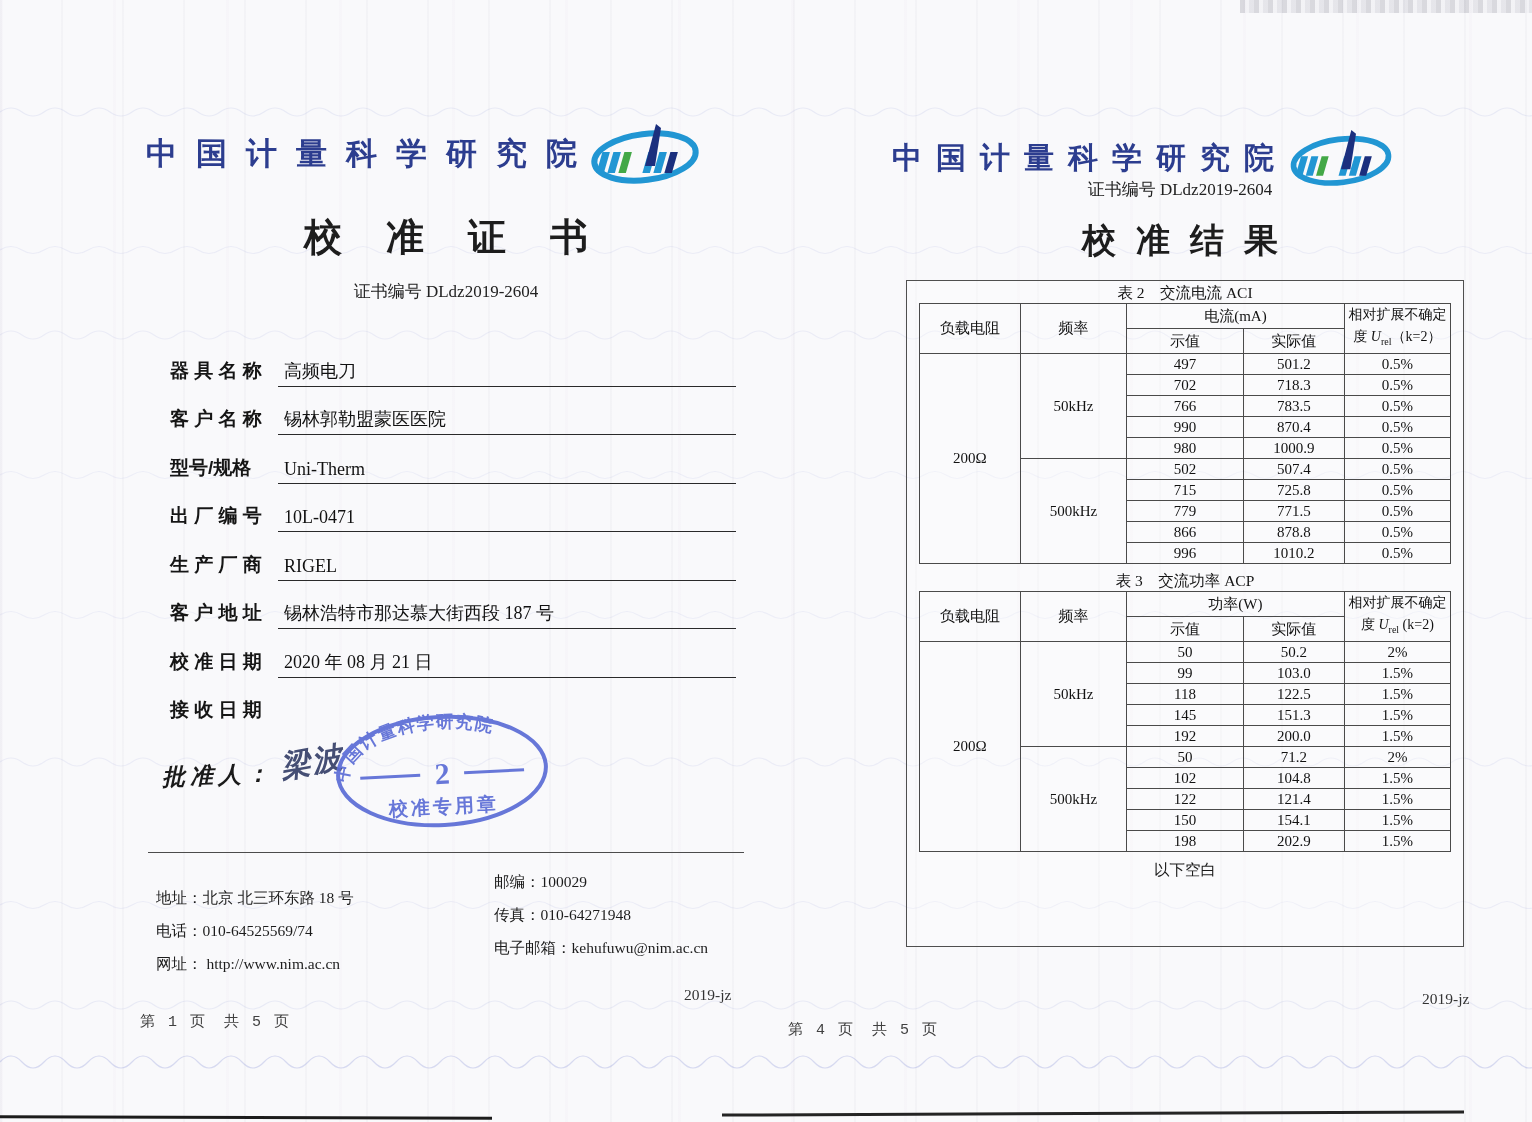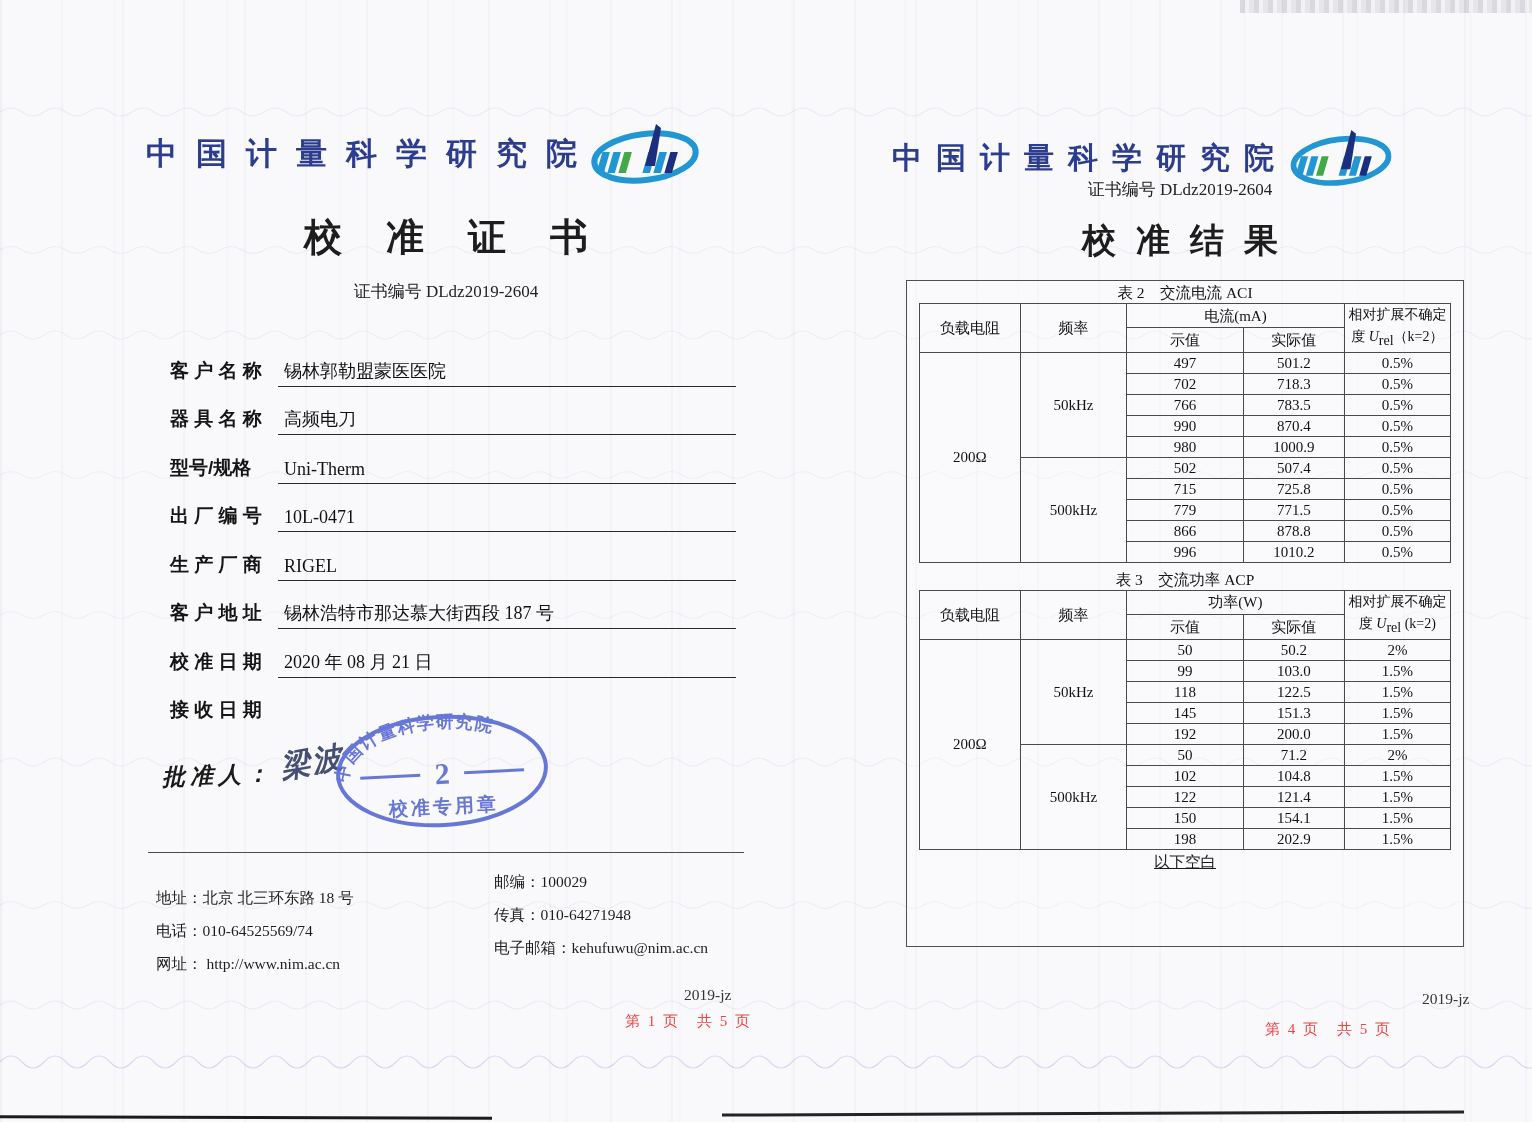--- a/index.html
+++ b/index.html
@@ -78,21 +78,21 @@
   }
   .stamp{position:absolute;left:188px;top:608px;transform:rotate(-3deg);opacity:.92;}
 
   .footer-divider{position:absolute;left:8px;top:752px;width:596px;border-top:1.6px solid #4c4c4c;}
   .footer-grid{position:absolute;left:16px;top:766px;width:580px;font-size:15.5px;color:#1c1c1c;}
   .footer-grid .frow{display:flex;height:33px;align-items:center;}
   .footer-grid .fleft{width:338px;flex:0 0 338px;margin-top:32px;}
   .doc-code{position:absolute;font-size:15.5px;color:#333;}
   #page1 .doc-code{left:544px;top:886px;}
   #page2 .doc-code{left:544px;top:880px;}
-  .page-no{position:absolute;width:100%;text-align:right;font-size:15px;letter-spacing:2px;color:#ef4444;}
+  .page-no{position:absolute;width:100%;text-align:left;font-size:15px;letter-spacing:2px;color:#404040;font-family:Liberation Mono, monospace;}
   #page1 .page-no{top:912px;}
   #page2 .page-no{top:910px;left:-90px;}
 
   
   #results-box{
     position:absolute;left:28px;top:170px;width:556px;height:665px;
     border:1.6px solid #4f4f4f;background:rgba(255,255,255,.25);
   }
   .table-caption{text-align:center;font-size:15.5px;color:#161616;height:20px;line-height:20px;margin-top:2px;}
   table.results{
@@ -100,23 +100,23 @@
     font-size:15px;color:#121212;
   }
   table.results td, table.results th{
     border:1.2px solid #4a4a4a;text-align:center;vertical-align:middle;
     padding:0;font-weight:normal;height:20px;line-height:20px;
     overflow:hidden;white-space:nowrap;
   }
   table.results th{height:22px;line-height:22px;}
   th.unc-head{font-size:14px;line-height:1.3;}
   th.unc-head .u-i{font-style:italic;font-family:"Liberation Serif",serif;}
-  th.unc-head sub{font-size:14px;font-family:Liberation Serif, serif;}
+  th.unc-head sub{font-size:10px;font-family:Liberation Serif, serif;}
   .mt-gap{height:5px;}
-  .below-blank{text-align:center;font-size:15.5px;color:#1a1a1a;height:20px;line-height:20px;margin-top:2px;text-decoration:underline;}
+  .below-blank{text-align:center;font-size:15.5px;color:#1a1a1a;height:20px;line-height:20px;margin-top:8px;}
 </style>
 </head>
 <body>
 
 <div id="scan-texture"></div>
 
 <svg id="wave-layer" width="1532" height="1122">
     <path d="M0 112 q 11 -8 22 0 t 22 0 q 11 -8 22 0 t 22 0 q 11 -8 22 0 t 22 0 q 11 -8 22 0 t 22 0 q 11 -8 22 0 t 22 0 q 11 -8 22 0 t 22 0 q 11 -8 22 0 t 22 0 q 11 -8 22 0 t 22 0 q 11 -8 22 0 t 22 0 q 11 -8 22 0 t 22 0 q 11 -8 22 0 t 22 0 q 11 -8 22 0 t 22 0 q 11 -8 22 0 t 22 0 q 11 -8 22 0 t 22 0 q 11 -8 22 0 t 22 0 q 11 -8 22 0 t 22 0 q 11 -8 22 0 t 22 0 q 11 -8 22 0 t 22 0 q 11 -8 22 0 t 22 0 q 11 -8 22 0 t 22 0 q 11 -8 22 0 t 22 0 q 11 -8 22 0 t 22 0 q 11 -8 22 0 t 22 0 q 11 -8 22 0 t 22 0 q 11 -8 22 0 t 22 0 q 11 -8 22 0 t 22 0 q 11 -8 22 0 t 22 0 q 11 -8 22 0 t 22 0 q 11 -8 22 0 t 22 0 q 11 -8 22 0 t 22 0 q 11 -8 22 0 t 22 0 q 11 -8 22 0 t 22 0 q 11 -8 22 0 t 22 0 q 11 -8 22 0 t 22 0 q 11 -8 22 0 t 22 0" fill="none" stroke="#8892d8" stroke-width="1.2" opacity="0.14"></path>
     <path d="M0 250 q 11 -7 22 0 t 22 0 q 11 -7 22 0 t 22 0 q 11 -7 22 0 t 22 0 q 11 -7 22 0 t 22 0 q 11 -7 22 0 t 22 0 q 11 -7 22 0 t 22 0 q 11 -7 22 0 t 22 0 q 11 -7 22 0 t 22 0 q 11 -7 22 0 t 22 0 q 11 -7 22 0 t 22 0 q 11 -7 22 0 t 22 0 q 11 -7 22 0 t 22 0 q 11 -7 22 0 t 22 0 q 11 -7 22 0 t 22 0 q 11 -7 22 0 t 22 0 q 11 -7 22 0 t 22 0 q 11 -7 22 0 t 22 0 q 11 -7 22 0 t 22 0 q 11 -7 22 0 t 22 0 q 11 -7 22 0 t 22 0 q 11 -7 22 0 t 22 0 q 11 -7 22 0 t 22 0 q 11 -7 22 0 t 22 0 q 11 -7 22 0 t 22 0 q 11 -7 22 0 t 22 0 q 11 -7 22 0 t 22 0 q 11 -7 22 0 t 22 0 q 11 -7 22 0 t 22 0 q 11 -7 22 0 t 22 0 q 11 -7 22 0 t 22 0 q 11 -7 22 0 t 22 0 q 11 -7 22 0 t 22 0 q 11 -7 22 0 t 22 0 q 11 -7 22 0 t 22 0 q 11 -7 22 0 t 22 0" fill="none" stroke="#8892d8" stroke-width="1.2" opacity="0.12"></path>
     <path d="M0 335 q 11 -8 22 0 t 22 0 q 11 -8 22 0 t 22 0 q 11 -8 22 0 t 22 0 q 11 -8 22 0 t 22 0 q 11 -8 22 0 t 22 0 q 11 -8 22 0 t 22 0 q 11 -8 22 0 t 22 0 q 11 -8 22 0 t 22 0 q 11 -8 22 0 t 22 0 q 11 -8 22 0 t 22 0 q 11 -8 22 0 t 22 0 q 11 -8 22 0 t 22 0 q 11 -8 22 0 t 22 0 q 11 -8 22 0 t 22 0 q 11 -8 22 0 t 22 0 q 11 -8 22 0 t 22 0 q 11 -8 22 0 t 22 0 q 11 -8 22 0 t 22 0 q 11 -8 22 0 t 22 0 q 11 -8 22 0 t 22 0 q 11 -8 22 0 t 22 0 q 11 -8 22 0 t 22 0 q 11 -8 22 0 t 22 0 q 11 -8 22 0 t 22 0 q 11 -8 22 0 t 22 0 q 11 -8 22 0 t 22 0 q 11 -8 22 0 t 22 0 q 11 -8 22 0 t 22 0 q 11 -8 22 0 t 22 0 q 11 -8 22 0 t 22 0 q 11 -8 22 0 t 22 0 q 11 -8 22 0 t 22 0 q 11 -8 22 0 t 22 0 q 11 -8 22 0 t 22 0 q 11 -8 22 0 t 22 0" fill="none" stroke="#8892d8" stroke-width="1.2" opacity="0.12"></path>
@@ -147,26 +147,26 @@
   </div>
 
   <div class="doc-title">
     <span class="spaced-wide">校准证书</span>
   </div>
 
   <div class="cert-no">证书编号 DLdz2019-2604</div>
 
   <div id="field-list">
       <div class="field-row">
+        <span class="field-label">器 具 名 称</span>
+        <span class="field-value">高频电刀</span>
+      </div>
+      <div class="field-row">
         <span class="field-label">客 户 名 称</span>
         <span class="field-value">锡林郭勒盟蒙医医院</span>
-      </div>
-      <div class="field-row">
-        <span class="field-label">器 具 名 称</span>
-        <span class="field-value">高频电刀</span>
       </div>
       <div class="field-row">
         <span class="field-label">型号/规格</span>
         <span class="field-value">Uni-Therm</span>
       </div>
       <div class="field-row">
         <span class="field-label">出 厂 编 号</span>
         <span class="field-value">10L-0471</span>
       </div>
       <div class="field-row">

